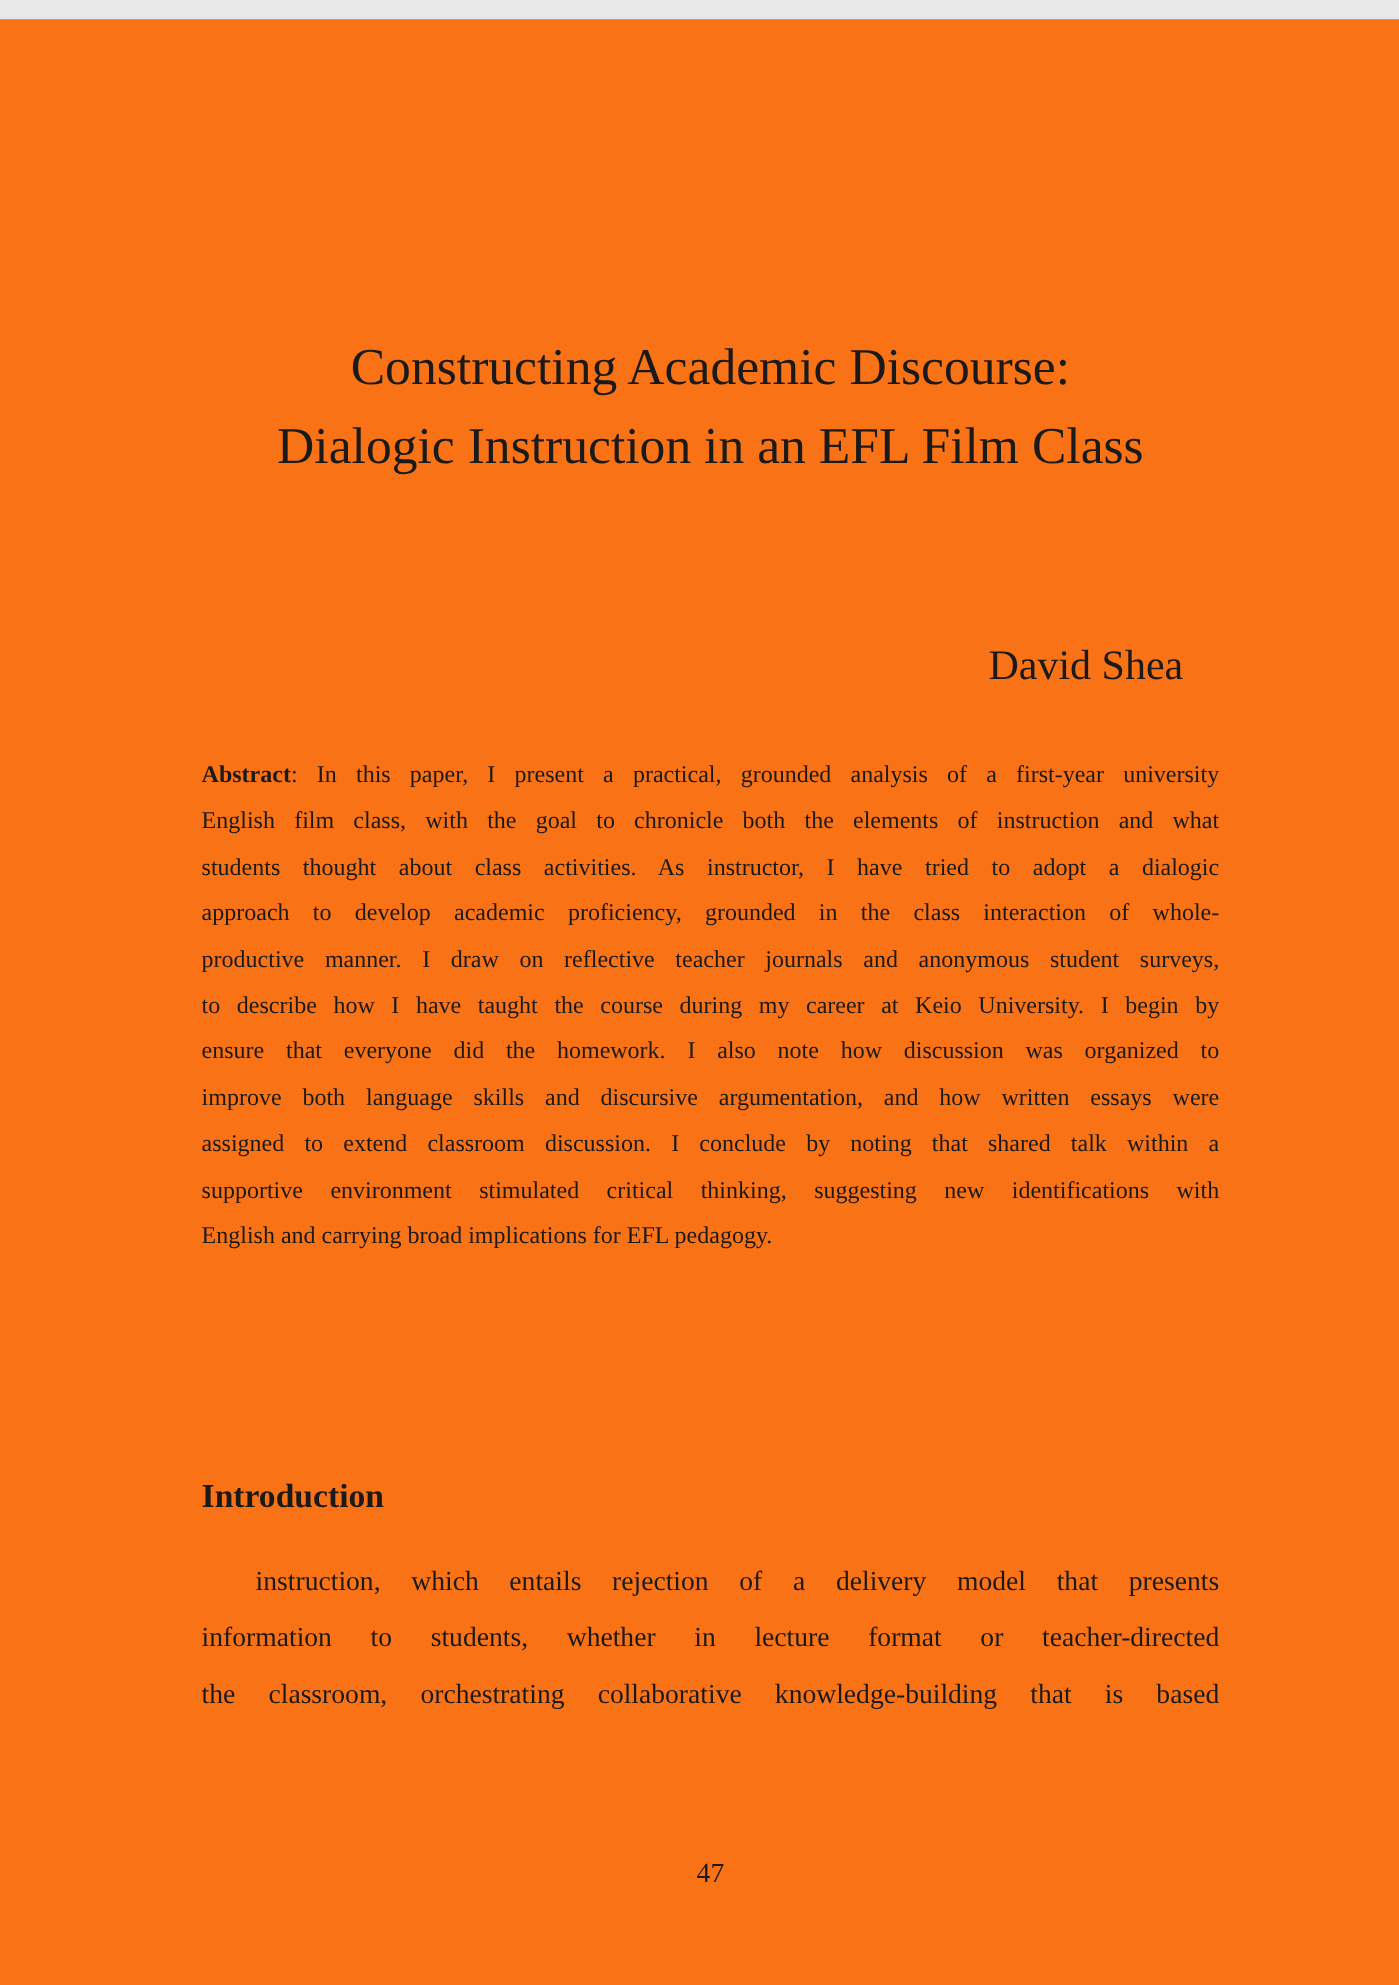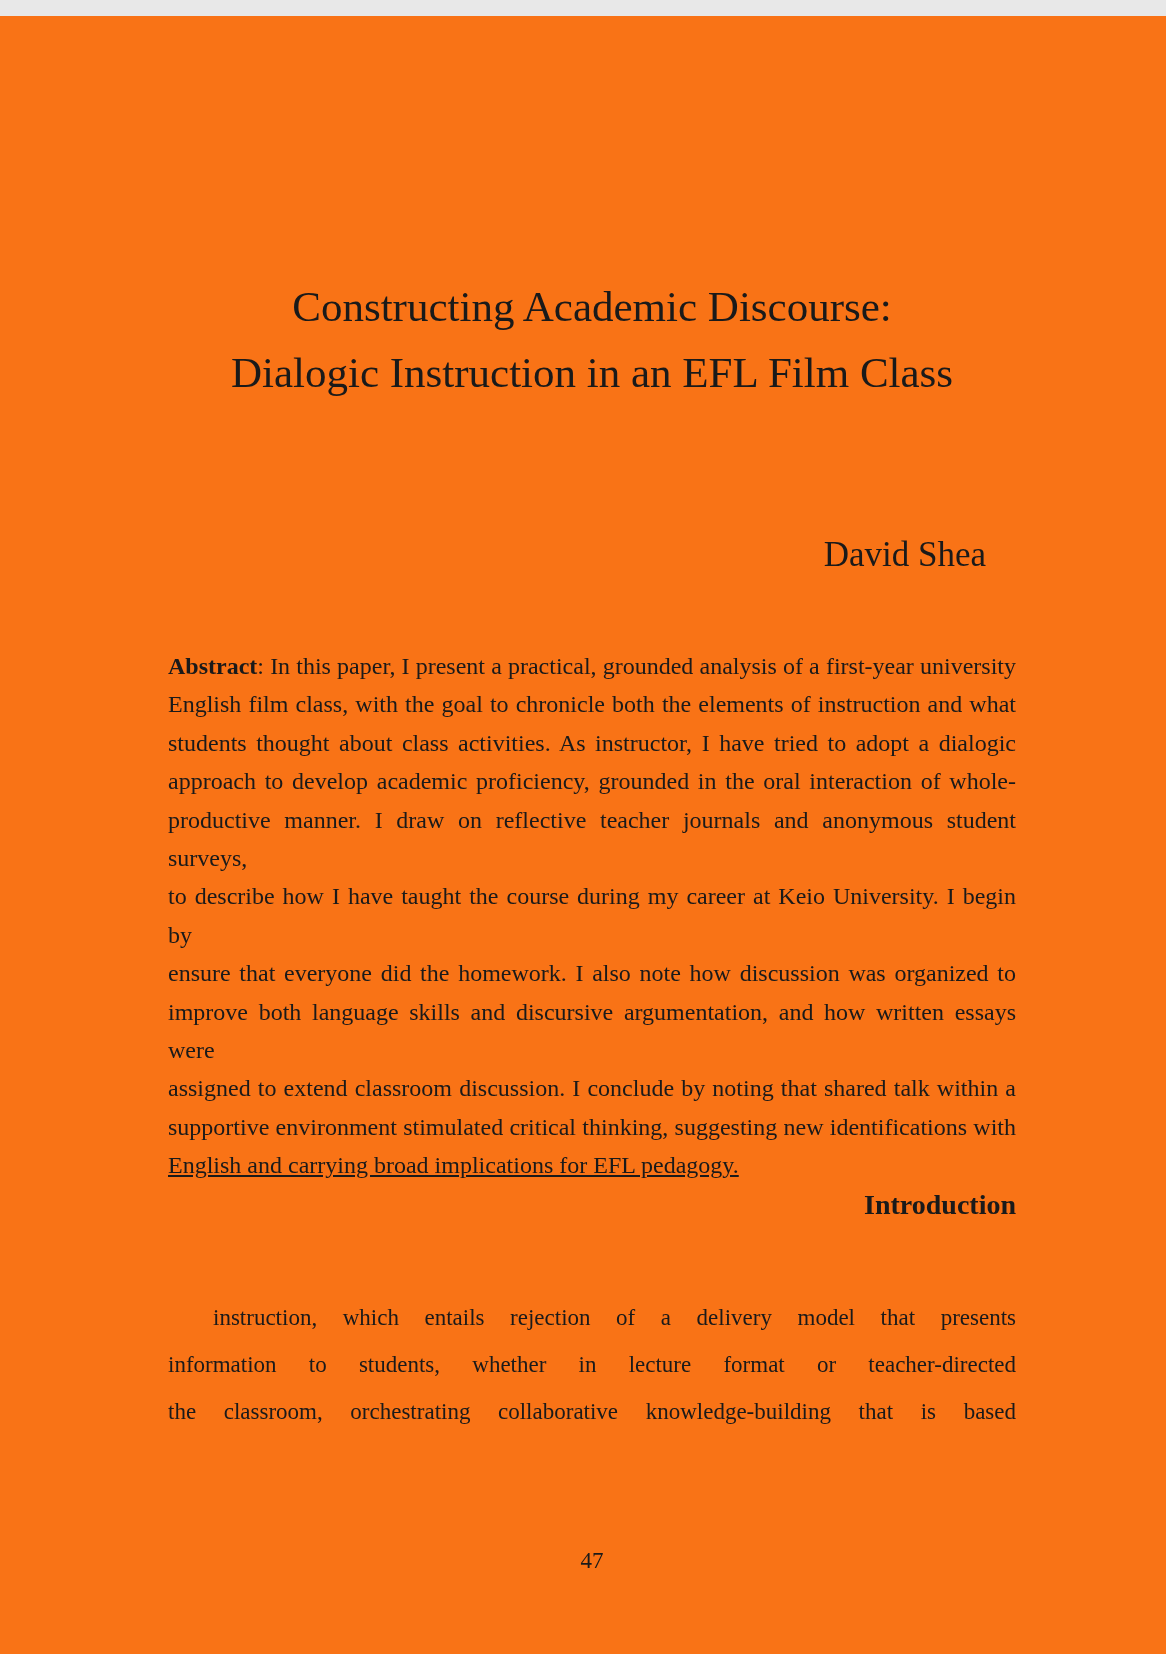--- a/index.html
+++ b/index.html
@@ -32,51 +32,50 @@
     white-space: nowrap;
   }
   .author {
     top: 518px;
     text-align: right;
     padding-right: 30px;
     font-size: 35px;
     line-height: 42px;
   }
   .abstract {
-    top: 631px;
-    font-size: 24px;
+    top: 611px;
+    font-size: 20px;
     line-height: 38.4px;
   }
   .abstract strong {
     font-weight: 700;
   }
   .section-heading {
-    top: 1172px;
-    text-align: right;
+    top: 1215px;
+    text-align: left;
     font-size: 28px;
     line-height: 34px;
     font-weight: 700;
   }
   .intro-para {
     top: 1278px;
     font-size: 23px;
     line-height: 47px;
   }
   .intro-para .tline:first-child {
     text-indent: 45px;
   }
   .tline {
     text-align: justify;
     text-align-last: justify;
     white-space: normal;
     overflow: hidden;
   }
   .tline.no-just {
     text-align-last: left;
-    text-decoration: underline;
   }
   .page-number {
     top: 1531px;
     text-align: center;
     font-size: 23px;
     line-height: 27px;
   }
 </style>
 </head>
 <body>
@@ -87,21 +86,21 @@
     <div>Constructing Academic Discourse:</div>
     <div>Dialogic Instruction in an EFL Film Class</div>
   </div>
 
   <div class="content-col author">David Shea</div>
 
   <div class="content-col abstract">
       <div class="tline"><strong>Abstract</strong>: In this paper, I present a practical, grounded analysis of a first-year university</div>
       <div class="tline">English film class, with the goal to chronicle both the elements of instruction and what</div>
       <div class="tline">students thought about class activities. As instructor, I have tried to adopt a dialogic</div>
-      <div class="tline">approach to develop academic proficiency, grounded in the oral interaction of whole-</div>
+      <div class="tline">approach to develop academic proficiency, grounded in the class interaction of whole-</div>
       <div class="tline">productive manner. I draw on reflective teacher journals and anonymous student surveys,</div>
       <div class="tline">to describe how I have taught the course during my career at Keio University. I begin by</div>
       <div class="tline">ensure that everyone did the homework. I also note how discussion was organized to</div>
       <div class="tline">improve both language skills and discursive argumentation, and how written essays were</div>
       <div class="tline">assigned to extend classroom discussion. I conclude by noting that shared talk within a</div>
       <div class="tline">supportive environment stimulated critical thinking, suggesting new identifications with</div>
       <div class="tline no-just">English and carrying broad implications for EFL pedagogy.</div>
     </div>
 
   <div class="content-col section-heading">Introduction</div>

